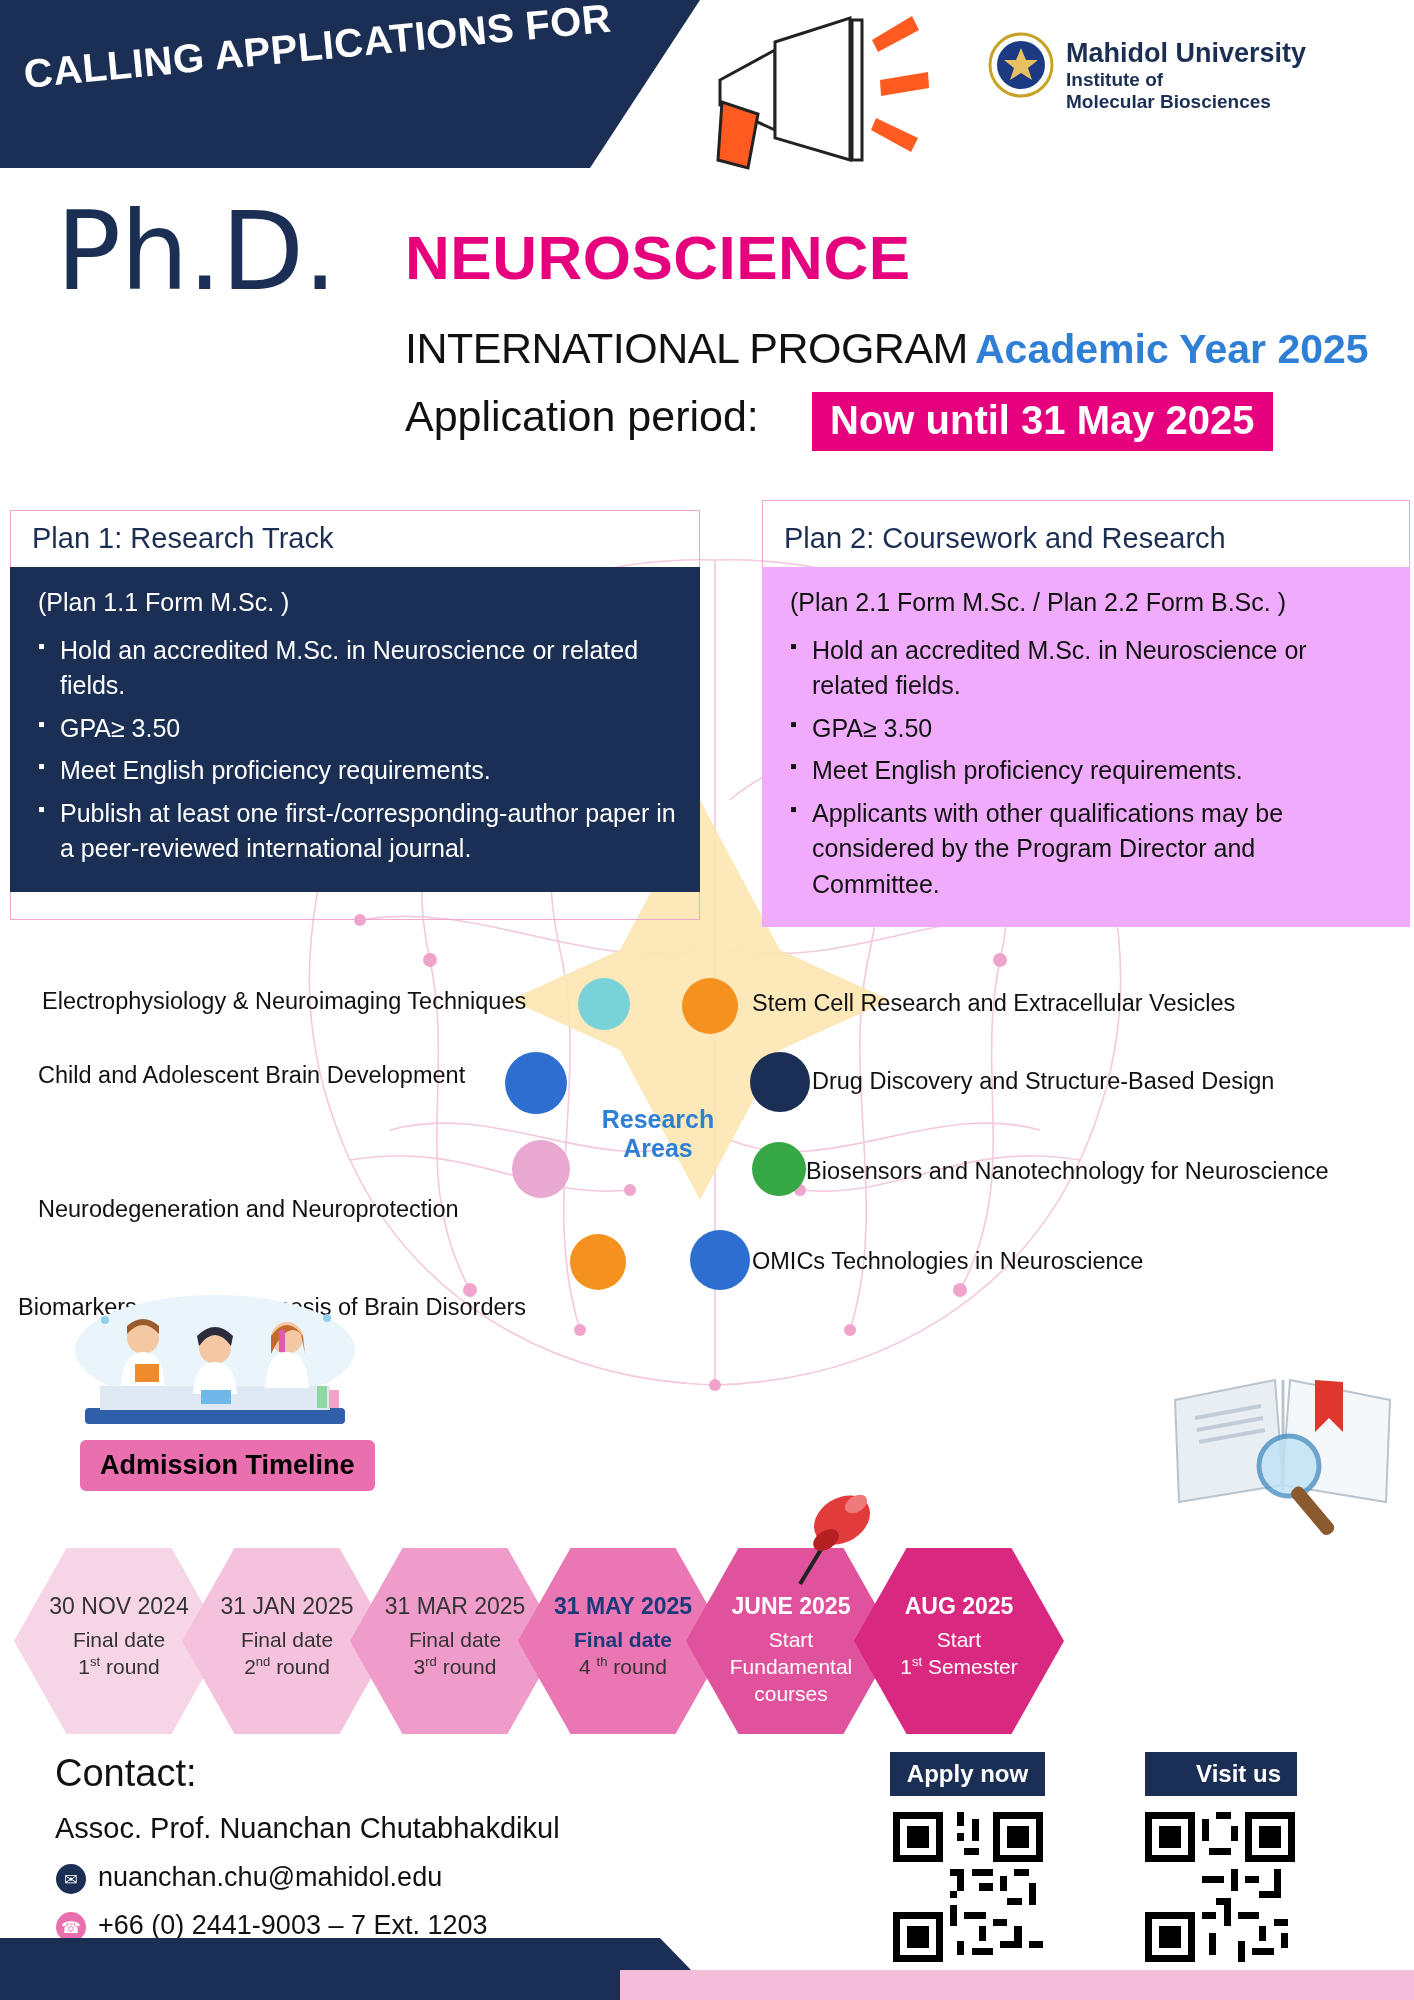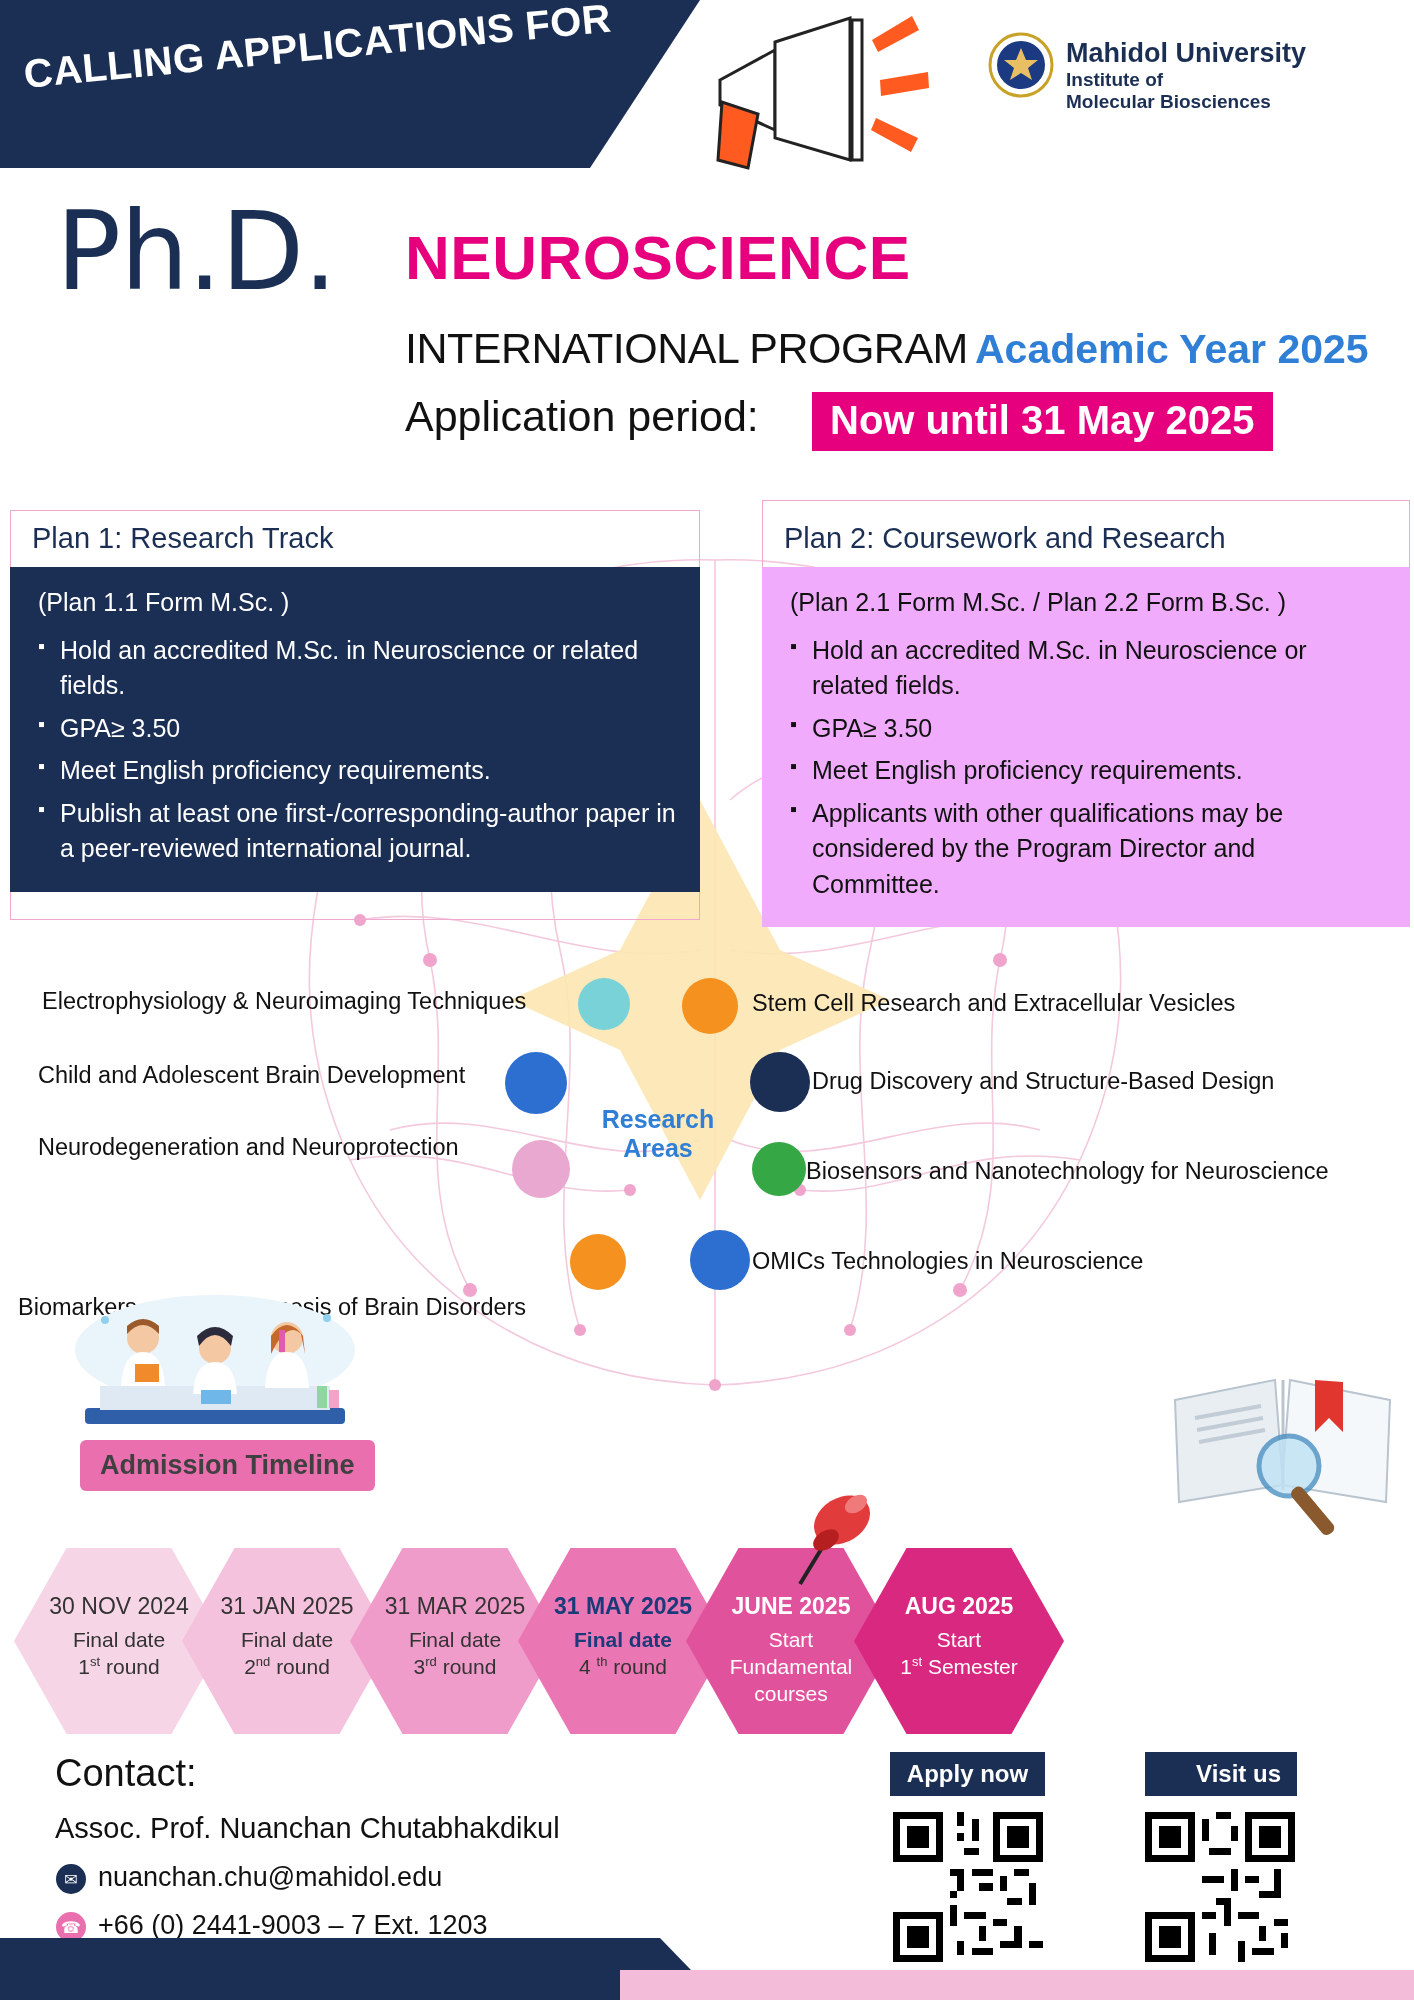--- a/index.html
+++ b/index.html
@@ -185,21 +185,21 @@
   }
 
   
   .sci-illu { position: absolute; top: 1290px; left: 65px; width: 300px; height: 175px; z-index: 3;}
 
   
   .timeline-banner {
     position: absolute;
     top: 1440px; left: 80px;
     background: #ea6fae;
-    color: #404040;
+    color: #000000;
     font-size: 27px;
     font-weight: bold;
     padding: 10px 20px;
     border-radius: 6px;
     z-index: 4;
   }
 
   
   .book-illu { position: absolute; top: 1370px; left: 1165px; width: 235px; height: 180px; z-index: 3;}
 
@@ -404,21 +404,21 @@
   <div class="ra-dot" style="top:1052px;left:505px;width:62px;height:62px;background:#2d6fd0;"></div>
   <div class="ra-dot" style="top:1140px;left:512px;width:58px;height:58px;background:#e8a8cf;"></div>
   <div class="ra-dot" style="top:1234px;left:570px;width:56px;height:56px;background:#f5911e;"></div>
   <div class="ra-dot" style="top:978px;left:682px;width:56px;height:56px;background:#f5911e;"></div>
   <div class="ra-dot" style="top:1052px;left:750px;width:60px;height:60px;background:#1b2f55;"></div>
   <div class="ra-dot" style="top:1142px;left:752px;width:54px;height:54px;background:#35a845;"></div>
   <div class="ra-dot" style="top:1230px;left:690px;width:60px;height:60px;background:#2d6fd0;"></div>
 
   <div class="ra-item" style="top:988px;left:42px;">Electrophysiology &amp; Neuroimaging Techniques</div>
   <div class="ra-item" style="top:1062px;left:38px;">Child and Adolescent Brain Development</div>
-  <div class="ra-item" style="top:1134px;left:38px;">Neurodegeneration and Neuroprotection</div>
+  <div class="ra-item" style="top:1196px;left:38px;">Neurodegeneration and Neuroprotection</div>
   <div class="ra-item" style="top:1294px;left:18px;">Biomarkers and Pathogenesis of Brain Disorders</div>
   <div class="ra-item" style="top:990px;left:752px;">Stem Cell Research and Extracellular Vesicles</div>
   <div class="ra-item" style="top:1068px;left:812px;">Drug Discovery and Structure-Based Design</div>
   <div class="ra-item" style="top:1158px;left:806px;">Biosensors and Nanotechnology for Neuroscience</div>
   <div class="ra-item" style="top:1248px;left:752px;">OMICs Technologies in Neuroscience</div>
 
   <svg class="sci-illu" viewBox="0 0 300 175">
     <ellipse cx="150" cy="60" rx="140" ry="55" fill="#eaf4fb"></ellipse>
     <rect x="20" y="118" width="260" height="16" rx="4" fill="#2f5fa8"></rect>
     <rect x="35" y="96" width="230" height="24" fill="#dfe9f3"></rect>

